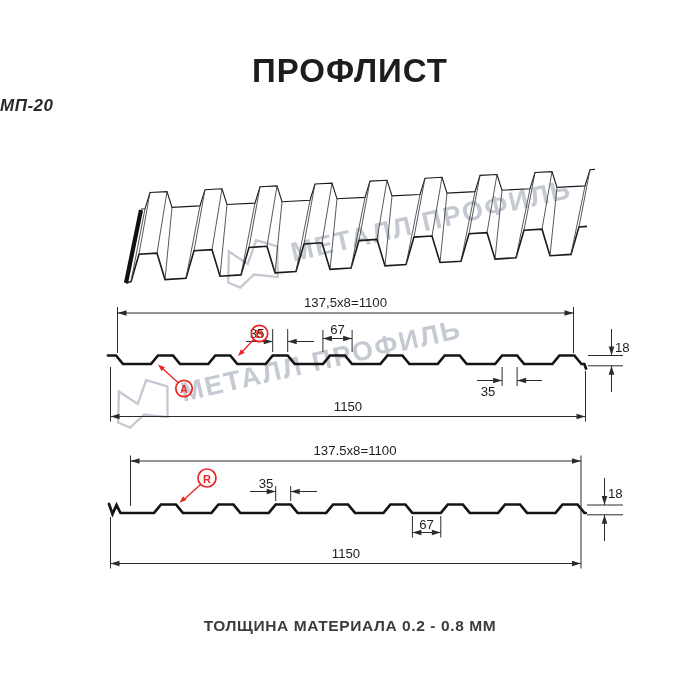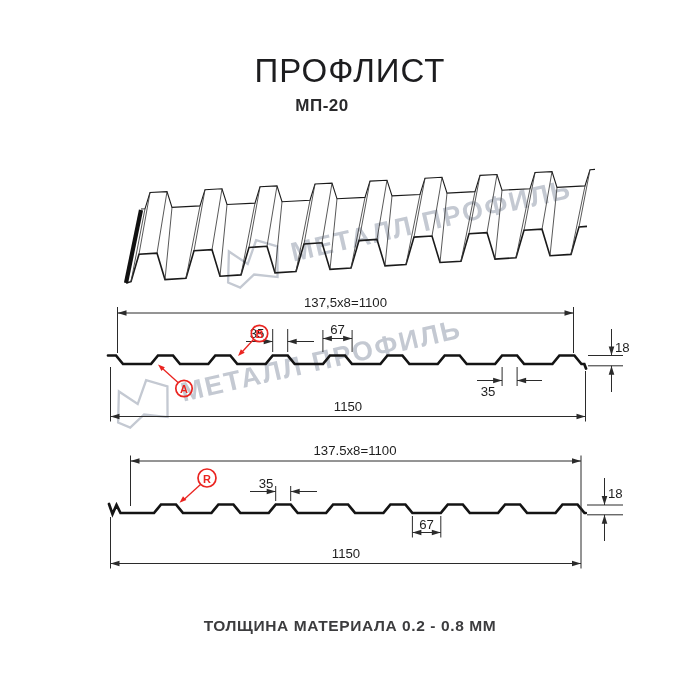--- a/index.html
+++ b/index.html
@@ -1,21 +1,21 @@
 <!DOCTYPE html>
 <html><head>
 <meta charset="utf-8">
 <style>
   html,body{margin:0;padding:0;background:#ffffff;}
   .page{position:relative;width:700px;height:700px;background:#ffffff;overflow:hidden;
         font-family:"Liberation Sans",sans-serif;}
   .title{position:absolute;top:52px;left:0;width:700px;text-align:center;
-         font-size:33px;font-weight:400;letter-spacing:1px;color:#1d1d1f;}
-  .subtitle{position:absolute;top:96px;left:0;width:644px;text-align:center;
-         font-size:17px;font-weight:700;letter-spacing:.5px;color:#2a2a2c;}
+         font-size:33px;font-weight:700;letter-spacing:1px;color:#1d1d1f;}
+  .subtitle{position:absolute;top:96px;left:0;width:644px;
+         font-size:17px;font-weight:700;letter-spacing:.5px;color:#2a2a2c;font-style:italic;}
   .footer{position:absolute;top:617px;left:0;width:700px;text-align:center;
          font-size:15.5px;font-weight:700;letter-spacing:.6px;color:#3c3c3e;}
   .wm{position:absolute;display:flex;align-items:center;gap:9px;
       transform:rotate(-13deg);transform-origin:left center;pointer-events:none;z-index:1;}
   .wm-text{font-size:27px;font-weight:700;letter-spacing:2px;color:#c4c9d2;white-space:nowrap;}
   .wm svg{display:block;}
   #wm1{left:222px;top:244px;}
   #wm2{left:112px;top:384px;}
   svg#draw{position:absolute;left:0;top:0;z-index:2;}
   .dimtxt{font-family:"Liberation Sans",sans-serif;font-size:13.2px;fill:#1f1f1f;}

